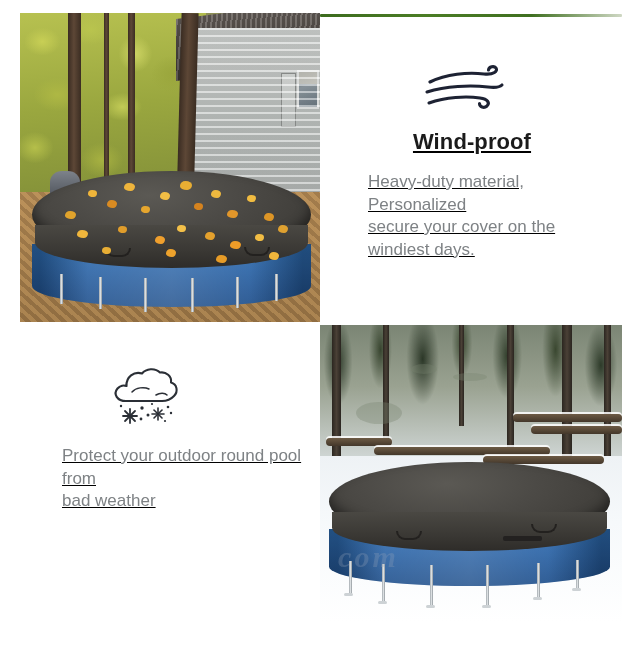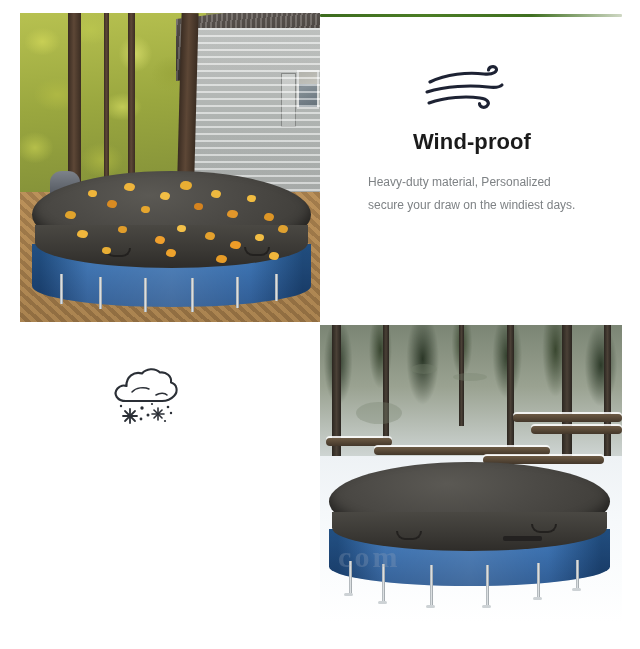--- a/index.html
+++ b/index.html
@@ -9,21 +9,21 @@
   .page { position:relative; width:640px; height:649px; background:#fff; }
 
   
   .green-rule{
     position:absolute; left:320px; top:14px; width:302px; height:3px;
     background:linear-gradient(90deg,#3c6b1e 0%,#4b7d25 35%,#3f6f20 70%,#cfd8c4 100%);
     border-radius:1px;
   }
 
   
-  .photo{ position:absolute; overflow:hidden; }
+  .photo{ position:absolute; overflow:hidden;font-style:italic; }
   #autumn-photo{ left:20px; top:13px; width:300px; height:309px; }
   #winter-photo{ left:320px; top:325px; width:302px; height:297px; }
 
   .scene{ position:absolute; inset:0; }
 
   
   .a-sky{ position:absolute; inset:0; background:#8d8f55; }
   .a-forest{
     position:absolute; left:0; top:0; width:62%; height:66%;
     background:
@@ -142,37 +142,37 @@
   .w-patch{ position:absolute; border-radius:50%; background:rgba(120,132,112,.35); }
 
   .watermark{
     position:absolute; left:6%; bottom:16%; width:92%;
     font-size:30px; letter-spacing:3px; font-weight:700;
     color:rgba(150,165,185,.28); white-space:nowrap; user-select:none;
     font-family:"Liberation Serif", serif;
   }
 
   
-  .panel{ position:absolute; background:#fff; }
+  .panel{ position:absolute; background:#fff;text-decoration:underline; }
   #wind-panel{ left:322px; top:18px; width:300px; height:304px; }
   #snow-panel{ left:18px;  top:325px; width:302px; height:297px; }
 
   .icon-wrap{ width:100%; display:flex; justify-content:center; }
   #wind-icon-wrap{ margin-top:47px; }
   #snow-icon-wrap{ margin-top:36px; padding-right:46px; }
 
   .feature-title{
     text-align:center; font-weight:bold; color:#1b1b1b;
     font-size:22px; letter-spacing:.1px;
   }
   #wind-title{ margin-top:12px; }
   #snow-title{ margin-top:14px; padding-right:38px; font-size:21px; }
 
   .feature-body{
-    color:#7e8285; font-size:12px; line-height:22.5px;
+    color:#7e8285; font-size:17px; line-height:22.5px;
   }
   #wind-body{ margin:16px 0 0 46px; width:240px; }
   #snow-body{ margin:18px 0 0 44px; width:248px; }
 </style>
 </head>
 <body>
 
 <div class="page">
 
   <div class="green-rule"></div>
@@ -247,21 +247,21 @@
     <div class="icon-wrap" id="wind-icon-wrap">
       <svg width="96" height="52" viewBox="0 0 96 52" fill="none">
         <path d="M6 17 C22 9, 44 7, 60 9 C70 10, 74 6, 72 3 C70 0.6, 65 1.6, 64.5 5" stroke="#1d2233" stroke-width="3.1" stroke-linecap="round" fill="none"></path>
         <path d="M3 27 C22 21, 46 20, 64 22 C72 23, 76 22, 78 20" stroke="#1d2233" stroke-width="3.1" stroke-linecap="round" fill="none"></path>
         <path d="M5 38 C22 32, 42 31, 56 33 C64 34, 66 38, 63 41 C60 43.6, 55.5 42, 55.5 38.5" stroke="#1d2233" stroke-width="3.1" stroke-linecap="round" fill="none"></path>
       </svg>
     </div>
     <div class="feature-title" id="wind-title">Wind-proof</div>
     <div class="feature-body" id="wind-body">
       <div>Heavy-duty material, Personalized</div>
-      <div>secure your draw on the windiest days.</div>
+      <div>secure your cover on the windiest days.</div>
     </div>
   </div>
 
   <div class="panel" id="snow-panel">
     <div class="icon-wrap" id="snow-icon-wrap">
       <svg width="76" height="66" viewBox="0 0 76 66" fill="none">
         <path d="M18 40 C9 40, 5 33, 9.5 27.5 C12 24.4, 16 24, 18.5 25
                  C18 16, 26 10, 34 12.5 C38 7.5, 47 6.5, 52 11.5
                  C58 10.5, 64 15, 63 21.5 C69 23, 70.5 30.5, 66 35
                  C63 38.2, 58.5 40, 54 40 Z" stroke="#2b2f36" stroke-width="2.1" fill="#ffffff" stroke-linejoin="round"></path>
@@ -286,20 +286,24 @@
           <circle cx="40" cy="54" r="1.5"></circle>
           <circle cx="33" cy="58" r="1.4"></circle>
           <circle cx="60" cy="46" r="1.3"></circle>
           <circle cx="63" cy="52" r="1.2"></circle>
           <circle cx="13" cy="45" r="1.2"></circle>
           <circle cx="44" cy="43" r="1.1"></circle>
           <circle cx="57" cy="60" r="1.1"></circle>
         </g>
       </svg>
     </div>
+    <div class="feature-body" id="snow-body">
+      <div>Protect your outdoor round pool from</div>
+      <div>bad weather</div>
+    </div>
   </div>
 
   <div class="photo" id="winter-photo">
     <div class="scene">
       <div class="w-sky"></div>
       <div class="w-trees"></div>
 
       <div class="w-trunk" style="left:4%;top:0;width:9px;height:46%;"></div>
       <div class="w-trunk" style="left:21%;top:0;width:6px;height:40%;"></div>
       <div class="w-trunk" style="left:46%;top:0;width:5px;height:34%;"></div>

